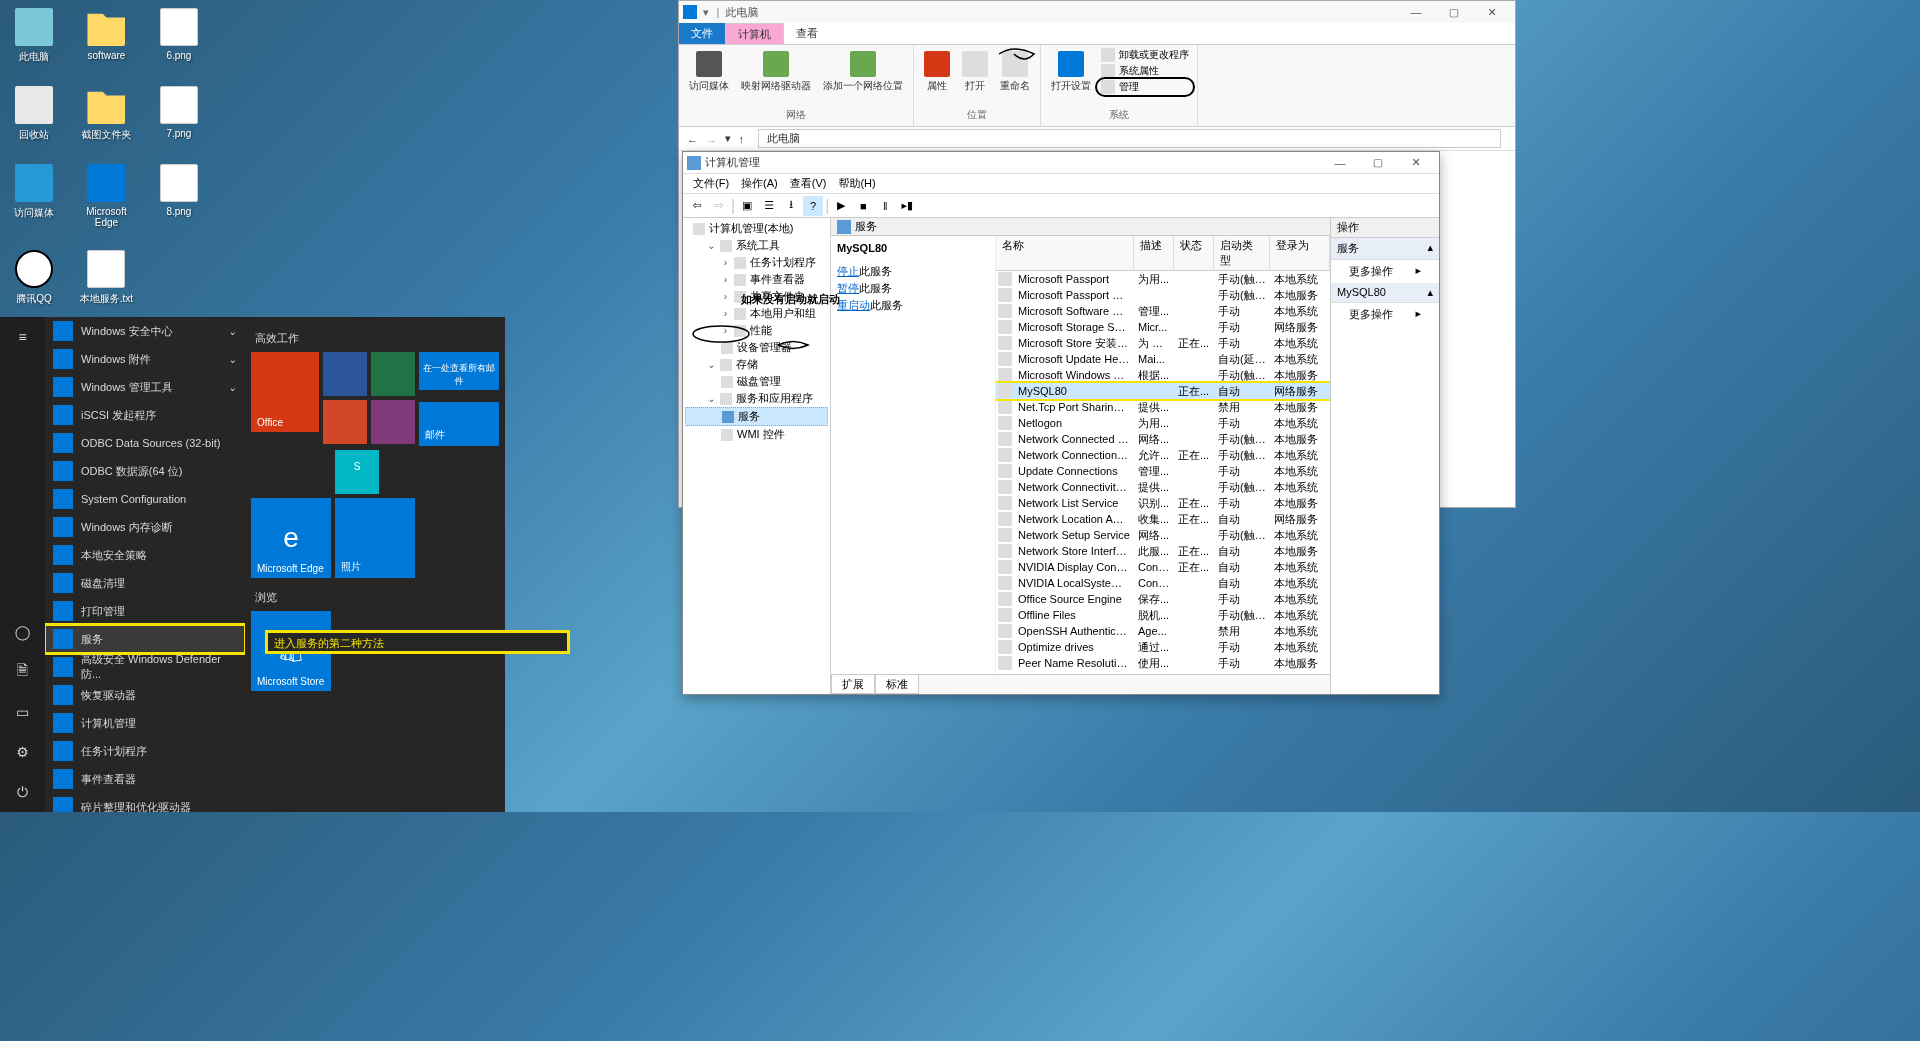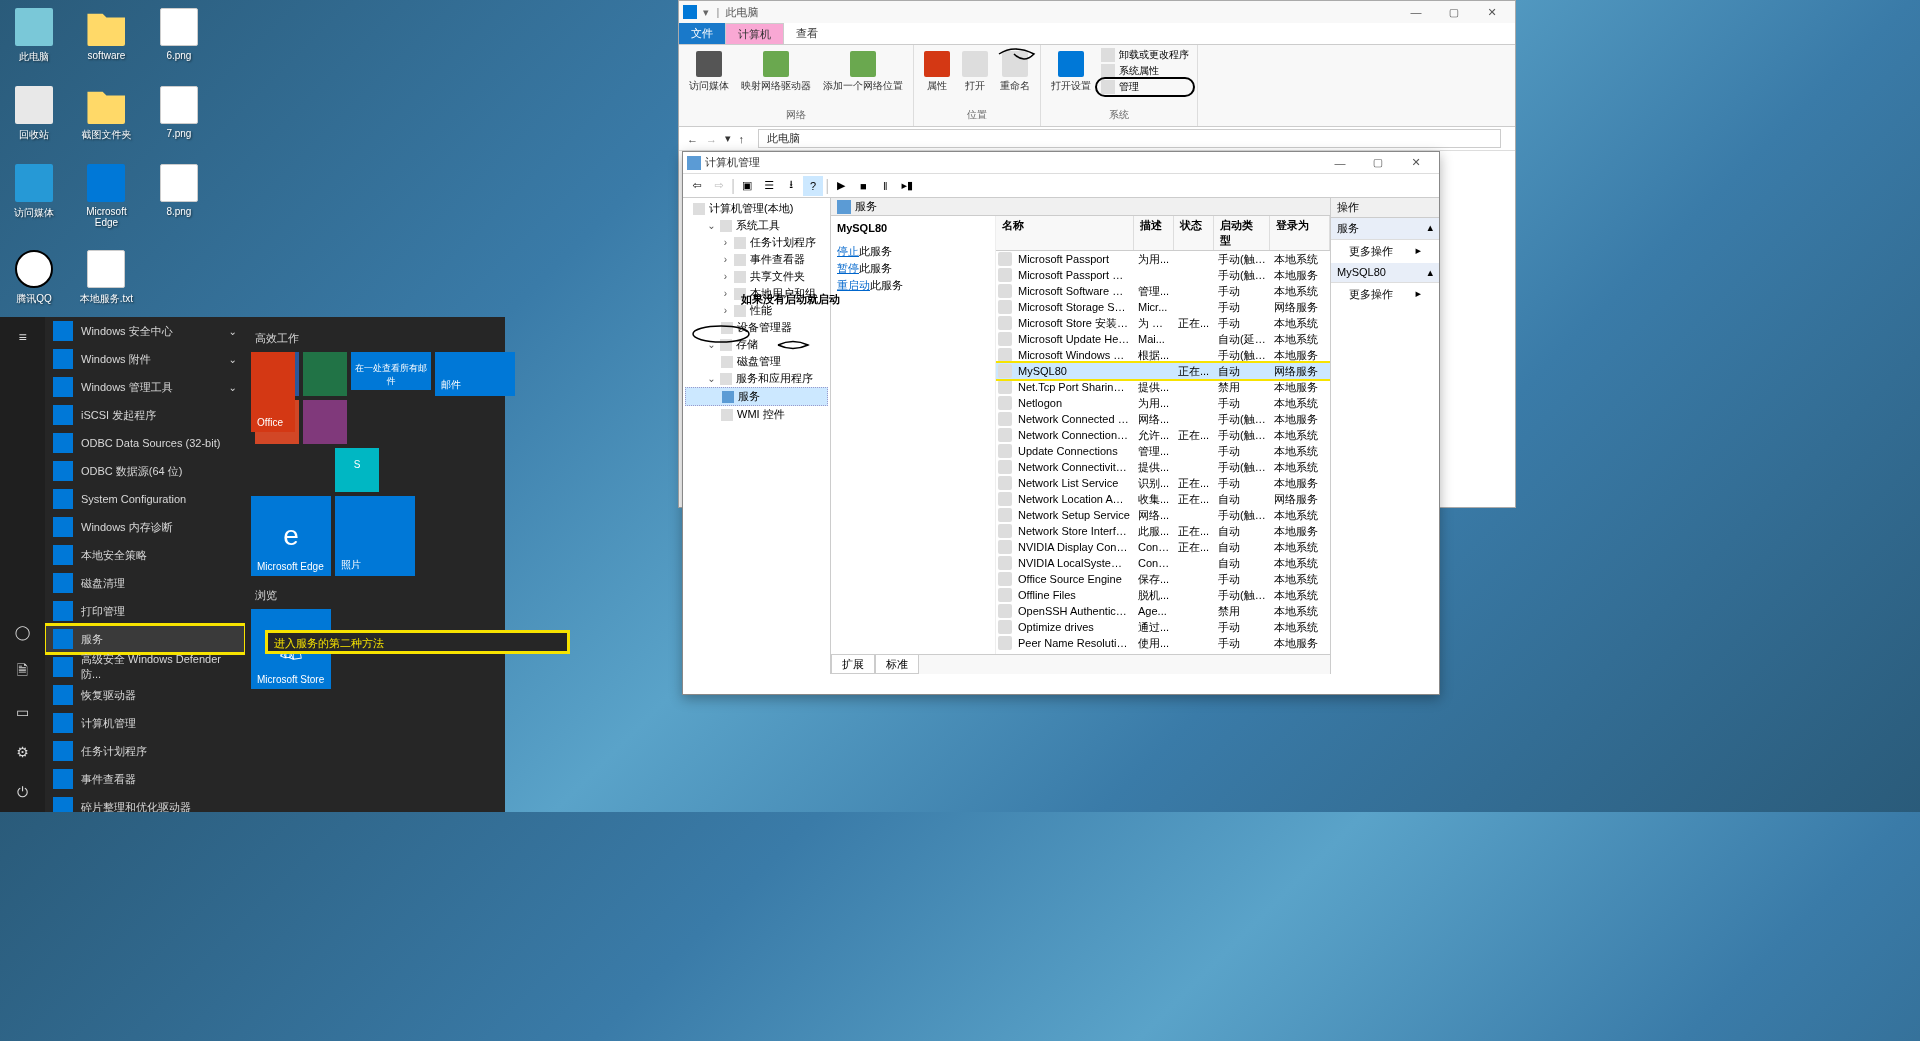--- a/index.html
+++ b/index.html
@@ -83,21 +83,21 @@
 .cm-tree-item .ti-exp { width: 9px; text-align: center; color: #555; font-size: 10px; }
 .cm-main { flex: 1; display: flex; flex-direction: column; border-right: 1px solid #ccc; }
 .cm-main-header { height: 18px; background: #f0f0f0; display: flex; align-items: center; padding: 0 6px; font-size: 11px; border-bottom: 1px solid #ccc; }
 .cm-detail { display: flex; flex: 1; overflow: hidden; }
 .cm-detail-left { width: 165px; padding: 6px; font-size: 11px; border-right: 1px solid #eee; }
 .cm-detail-left .svc-name { font-weight: bold; margin-bottom: 10px; }
 .cm-detail-left a { color: #0066cc; text-decoration: underline; cursor: pointer; display: inline; }
 .cm-detail-left .act-row { margin-bottom: 2px; }
 .cm-detail-right { flex: 1; overflow: hidden; display: flex; flex-direction: column; }
 .cm-cols { display: flex; font-size: 11px; border-bottom: 1px solid #ccc; background: #f8f8f8; }
-.cm-col { padding: 2px 6px; border-right: 1px solid #ddd; font-weight: bold; }
+.cm-col { padding: 2px 6px; border-right: 1px solid #ddd; }
 .cm-svc-list { flex: 1; overflow-y: scroll; font-size: 11px; }
 .cm-svc-row { display: flex; padding: 0 0; cursor: pointer; height: 16px; align-items: center; }
 .cm-svc-row.highlighted { outline: 2px solid #f7e300; background: #cce8ff; }
 .cm-svc-row .svc-ico { width: 14px; height: 14px; margin: 0 2px; background: #ddd; border-radius: 2px; flex-shrink: 0; }
 .cm-svc-cell { overflow: hidden; white-space: nowrap; text-overflow: ellipsis; padding: 0 4px; }
 .cm-tabs { height: 20px; display: flex; border-top: 1px solid #ccc; font-size: 11px; background: #f8f8f8; }
 .cm-tabs .tab { padding: 2px 10px; border: 1px solid #ccc; border-top: none; cursor: pointer; background: #fff; }
 .cm-right-panel { width: 108px; font-size: 11px; }
 .cm-right-panel .rp-header { background: #f0f0f0; padding: 2px 6px; border-bottom: 1px solid #ccc; }
 .cm-right-panel .rp-section { padding: 3px 6px; background: #e8eef8; border-bottom: 1px solid #ddd; display: flex; justify-content: space-between; }
@@ -257,21 +257,21 @@
       <div style="display:flex;flex-direction:column;gap:4px">
         <div style="display:flex;gap:4px">
           <div class="tile tile-sm" style="background:#2b579a"></div>
           <div class="tile tile-sm" style="background:#217346"></div>
         </div>
         <div style="display:flex;gap:4px">
           <div class="tile tile-sm" style="background:#d24726"></div>
           <div class="tile tile-sm" style="background:#80397b"></div>
         </div>
       </div>
-      <div style="display:flex;flex-direction:row;gap:4px">
+      <div style="display:flex;flex-direction:column;gap:12px">
         <div class="tile tile-wd" style="width:80px;height:38px;font-size:9px;text-align:center;padding:2px">在一处查看所有邮件</div>
         <div class="tile tile-wd" style="position:relative;width:80px;height:38px">
             <span class="tile-label">邮件</span>
           </div>
       </div>
     </div>
     <div class="tile-row" style="margin-top:0">
       <div style="width:80px"></div>
       <div class="tile tile-sm tile-teal">S</div>
     </div>
@@ -383,20 +383,26 @@
 </div>
 
 <div class="compmgmt">
   <div class="compmgmt-titlebar">
     <span style="width:14px;height:14px;background:#5b9bd5;margin-right:4px"></span>
     <div class="tb-title">计算机管理</div>
     <div class="tb-btn">—</div>
     <div class="tb-btn">▢</div>
     <div class="tb-btn">✕</div>
   </div>
+  <div class="compmgmt-menubar">
+    <span>文件(F)</span>
+    <span>操作(A)</span>
+    <span>查看(V)</span>
+    <span>帮助(H)</span>
+  </div>
   <div class="compmgmt-toolbar">
     <div class="tb-btn">⇦</div>
     <div class="tb-btn" style="color:#bbb">⇨</div>
     <span style="color:#ccc">|</span>
     <div class="tb-btn">▣</div>
     <div class="tb-btn">☰</div>
     <div class="tb-btn">⭳</div>
     <div class="tb-btn" style="background:#cce8ff">?</div>
     <span style="color:#ccc">|</span>
     <div class="tb-btn">▶</div>

